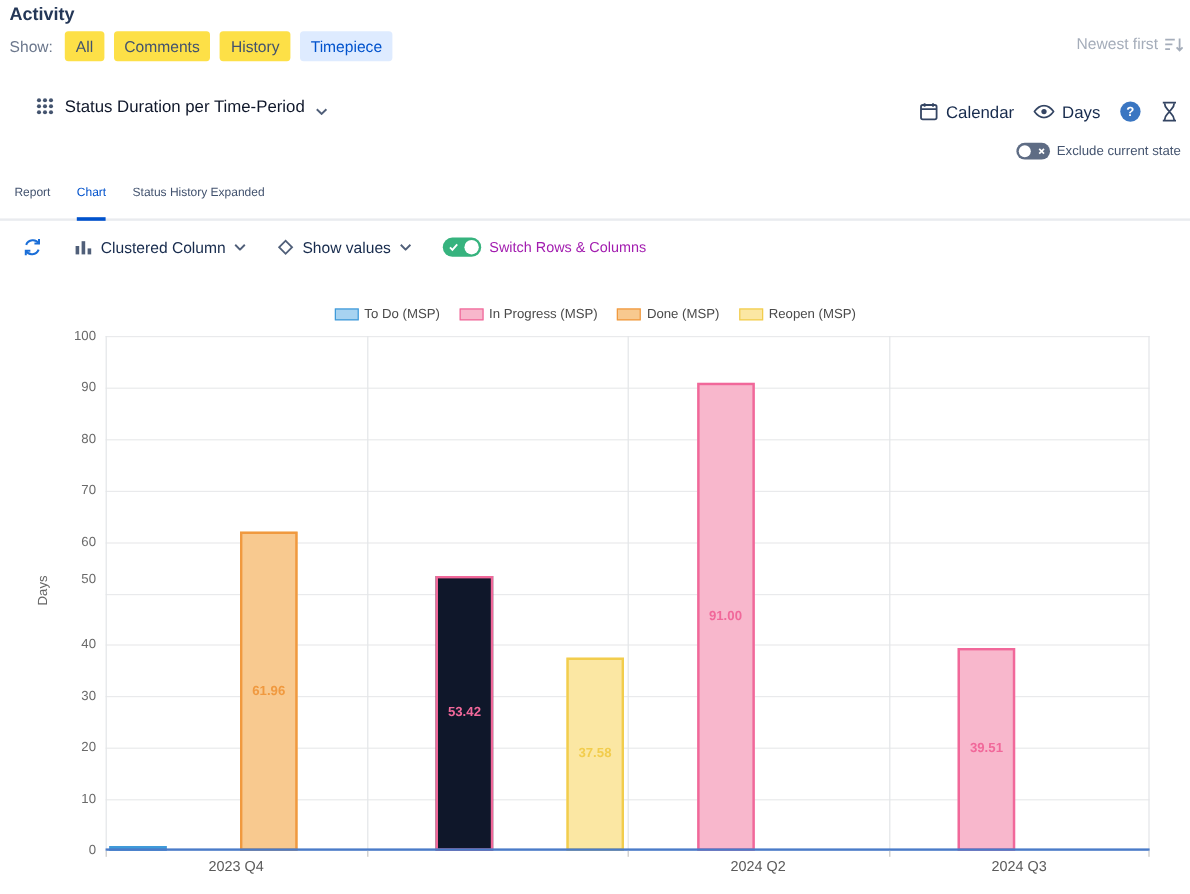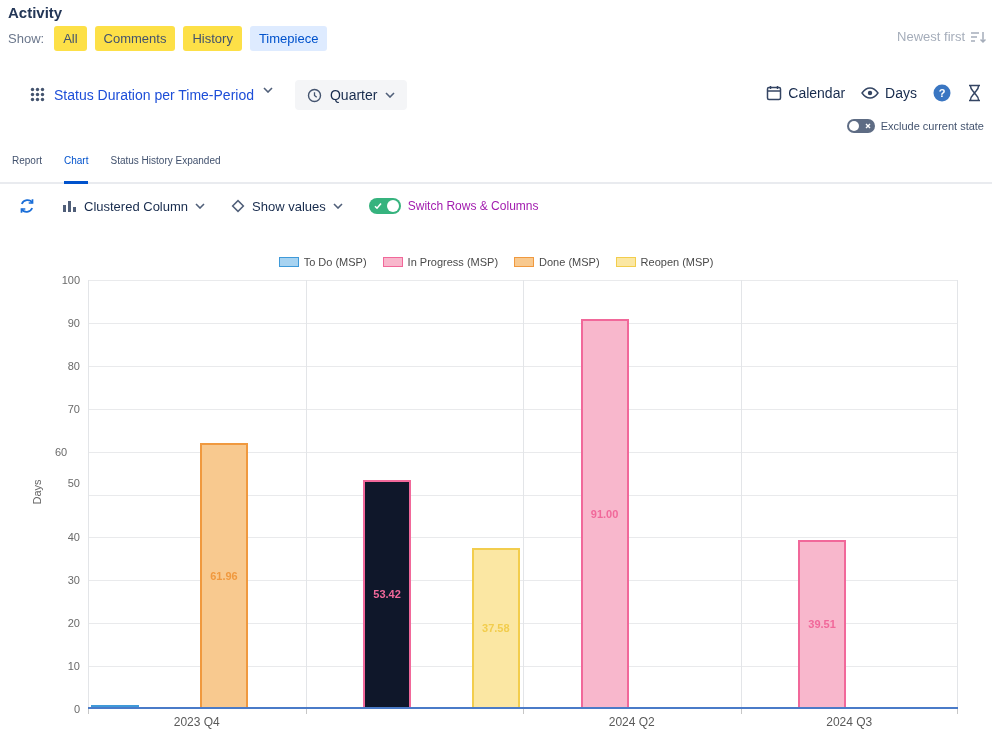--- a/index.html
+++ b/index.html
@@ -10,21 +10,21 @@
   .page-title { position:absolute; left:8px; top:4px; font-size:15px; font-weight:bold; color:#243757; }
 
   .show-row { position:absolute; left:8px; top:26px; display:flex; align-items:center; gap:8px; }
   .show-label { color:#6b778c; font-size:13px; margin-right:2px; }
   .fbtn { border:none; background:#fde047; color:#42526e; font-size:13px; padding:5px 9px; border-radius:3px; font-family:inherit; cursor:pointer; }
   .fbtn.active { background:#deebff; color:#0052cc; }
 
   .newest { position:absolute; right:6px; top:29px; display:flex; align-items:center; gap:5px; color:#a5adba; font-size:13px; cursor:pointer; }
 
   .selector-row { position:absolute; left:30px; top:80px; display:flex; align-items:center; gap:22px; }
-  .report-selector { display:flex; align-items:flex-start; gap:9px; font-size:14px; color:#1d4ed8; cursor:pointer; }
+  .report-selector { display:flex; align-items:flex-end; gap:9px; font-size:14px; color:#0f172a; cursor:pointer; }
   .period-pill { display:flex; align-items:center; gap:8px; background:#f4f5f7; border-radius:4px; padding:7px 12px; font-size:14px; color:#172b4d; cursor:pointer; }
 
   .right-tools { position:absolute; right:10px; top:84px; display:flex; align-items:center; gap:16px; }
   .tool { display:flex; align-items:center; gap:6px; font-size:14px; color:#172b4d; cursor:pointer; }
 
   .exclude-row { position:absolute; right:8px; top:119px; display:flex; align-items:center; gap:6px; font-size:11px; color:#44546f; cursor:pointer; }
   .toggle-off { width:28px; height:14px; border-radius:7px; background:#5e6c84; position:relative; }
   .toggle-off .knob { position:absolute; left:2px; top:2px; width:10px; height:10px; border-radius:50%; background:#fff; }
   .toggle-off svg { position:absolute; right:4px; top:4px; }
 
@@ -91,30 +91,20 @@
             <circle cx="12.5" cy="2.5" r="1.7"></circle>
           <circle cx="2.5" cy="7.5" r="1.7"></circle>
             <circle cx="7.5" cy="7.5" r="1.7"></circle>
             <circle cx="12.5" cy="7.5" r="1.7"></circle>
           <circle cx="2.5" cy="12.5" r="1.7"></circle>
             <circle cx="7.5" cy="12.5" r="1.7"></circle>
             <circle cx="12.5" cy="12.5" r="1.7"></circle>
         </g>
       </svg>
       <span>Status Duration per Time-Period</span>
-      <svg width="10" height="6" viewBox="0 0 10 6">
-        <path d="M1 1l4 4 4-4" stroke="#505f79" stroke-width="1.6" fill="none"></path>
-      </svg>
-    </div>
-    <div class="period-pill">
-      <svg width="15" height="15" viewBox="0 0 15 15">
-        <circle cx="7.5" cy="7.5" r="6" stroke="#44546f" stroke-width="1.4" fill="none"></circle>
-        <path d="M7.5 4.2v3.3l2.2 1.8" stroke="#44546f" stroke-width="1.3" fill="none"></path>
-      </svg>
-      <span>Quarter</span>
       <svg width="10" height="6" viewBox="0 0 10 6">
         <path d="M1 1l4 4 4-4" stroke="#505f79" stroke-width="1.6" fill="none"></path>
       </svg>
     </div>
   </div>
 
   <div class="right-tools">
     <div class="tool">
       <svg width="16" height="16" viewBox="0 0 16 16">
         <rect x="1.5" y="2.5" width="13" height="12" rx="1.5" stroke="#344563" stroke-width="1.5" fill="none"></rect>
@@ -257,21 +247,21 @@
           <div class="bar-label" style="color: rgb(242, 205, 77);">37.58</div>
         </div>
         <div class="baseline"></div>
       </div>
   <div class="ytick" style="top: 455px;">0</div>
       <div class="ytick" style="top: 412.1px;">10</div>
       <div class="ytick" style="top: 369.2px;">20</div>
       <div class="ytick" style="top: 326.3px;">30</div>
       <div class="ytick" style="top: 283.4px;">40</div>
       <div class="ytick" style="top: 229px;">50</div>
-      <div class="ytick" style="top: 197.6px; text-align: center;">60</div>
+      <div class="ytick" style="top: 197.6px;">60</div>
       <div class="ytick" style="top: 154.7px;">70</div>
       <div class="ytick" style="top: 111.8px;">80</div>
       <div class="ytick" style="top: 68.9px;">90</div>
       <div class="ytick" style="top: 26px;">100</div>
       <div class="xtick" style="left: 88px;"></div>
       <div class="xtick" style="left: 305.5px;"></div>
       <div class="xtick" style="left: 523px;"></div>
       <div class="xtick" style="left: 740.5px;"></div>
       <div class="xtick" style="left: 957px;"></div>
       <div class="cat-label" style="left: 88px; width: 217.5px;">2023 Q4</div>

